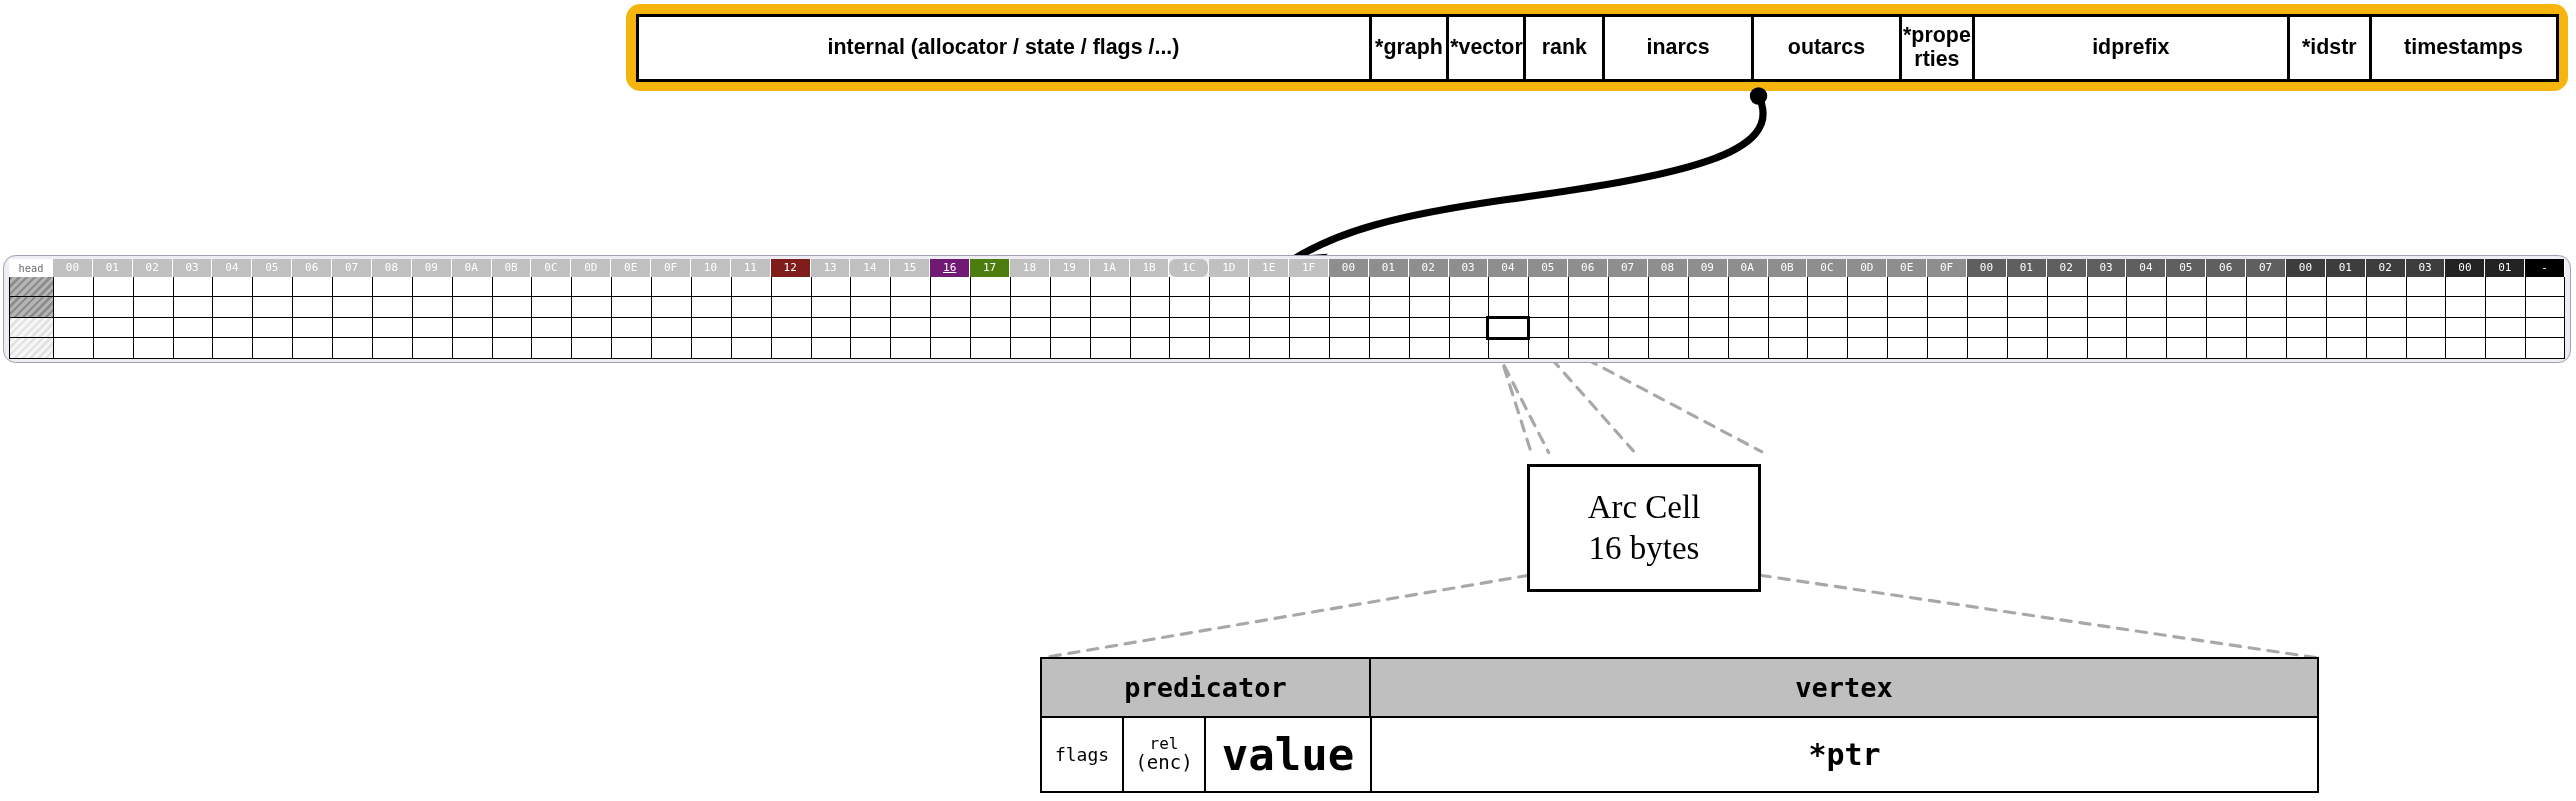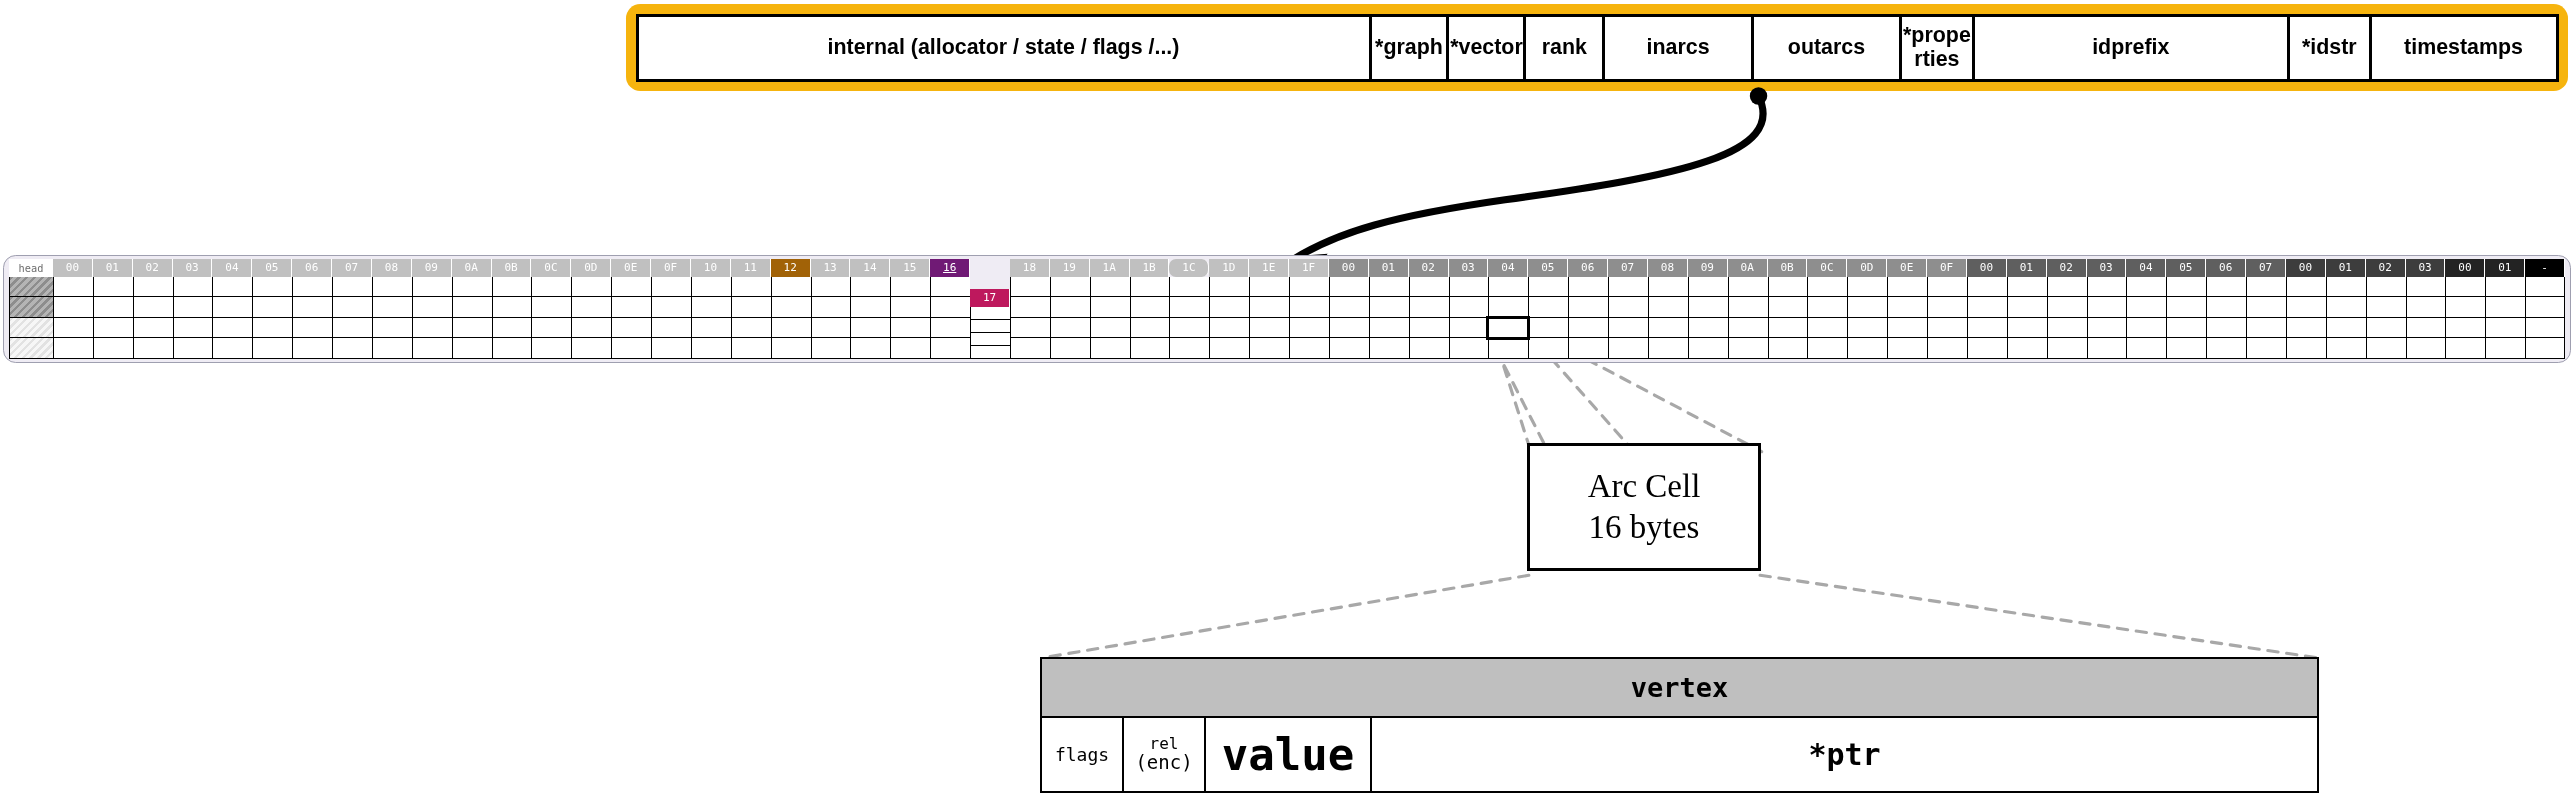--- a/index.html
+++ b/index.html
@@ -126,21 +126,21 @@
   .mem-cell.highlight {
     outline: 3.2px solid #000;
     outline-offset: -1.6px;
     z-index: 5;
   }
 
   
   #arc-callout {
     position: absolute;
     left: 1527px;
-    top: 443px;
+    top: 464px;
     width: 234px;
     height: 128px;
     background: #ffffff;
     border: 3.2px solid #000000;
     box-sizing: border-box;
     display: flex;
     flex-direction: column;
     align-items: center;
     justify-content: center;
     font-family: "Liberation Serif", serif;
@@ -362,21 +362,21 @@
         <div class="mem-cell"></div>
       </div>
       <div class="mem-col">
         <div class="mem-head" style="background: rgb(192, 192, 192);">11</div>
         <div class="mem-cell"></div>
         <div class="mem-cell"></div>
         <div class="mem-cell"></div>
         <div class="mem-cell"></div>
       </div>
       <div class="mem-col">
-        <div class="mem-head" style="background: #a16207;">12</div>
+        <div class="mem-head" style="background: #7f1d1d;">12</div>
         <div class="mem-cell"></div>
         <div class="mem-cell"></div>
         <div class="mem-cell"></div>
         <div class="mem-cell"></div>
       </div>
       <div class="mem-col">
         <div class="mem-head" style="background: rgb(192, 192, 192);">13</div>
         <div class="mem-cell"></div>
         <div class="mem-cell"></div>
         <div class="mem-cell"></div>
@@ -397,21 +397,21 @@
         <div class="mem-cell"></div>
       </div>
       <div class="mem-col">
         <div class="mem-head" style="background: #701a75; text-decoration: underline;">16</div>
         <div class="mem-cell"></div>
         <div class="mem-cell"></div>
         <div class="mem-cell"></div>
         <div class="mem-cell"></div>
       </div>
       <div class="mem-col">
-        <div class="mem-head" style="background: #be185d; margin-top: 30px;">17</div>
+        <div class="mem-head" style="background: #4d7c0f;">17</div>
         <div class="mem-cell"></div>
         <div class="mem-cell"></div>
         <div class="mem-cell"></div>
         <div class="mem-cell"></div>
       </div>
       <div class="mem-col">
         <div class="mem-head" style="background: rgb(192, 192, 192);">18</div>
         <div class="mem-cell"></div>
         <div class="mem-cell"></div>
         <div class="mem-cell"></div>
@@ -686,20 +686,21 @@
     </div>
 </div>
 
 <div id="arc-callout">
   <div>Arc Cell</div>
   <div>16 bytes</div>
 </div>
 
 <div id="detail-table">
   <div class="dt-row header-row">
+    <div class="dt-cell hdr hdr-pred">predicator</div>
     <div class="dt-cell hdr hdr-vtx">vertex</div>
   </div>
   <div class="dt-row body-row">
     <div class="dt-cell flags">flags</div>
     <div class="dt-cell rel">
       <span class="rel-main">rel</span>
       <span class="rel-sub">(enc)</span>
     </div>
     <div class="dt-cell value">value</div>
     <div class="dt-cell ptr">*ptr</div>

